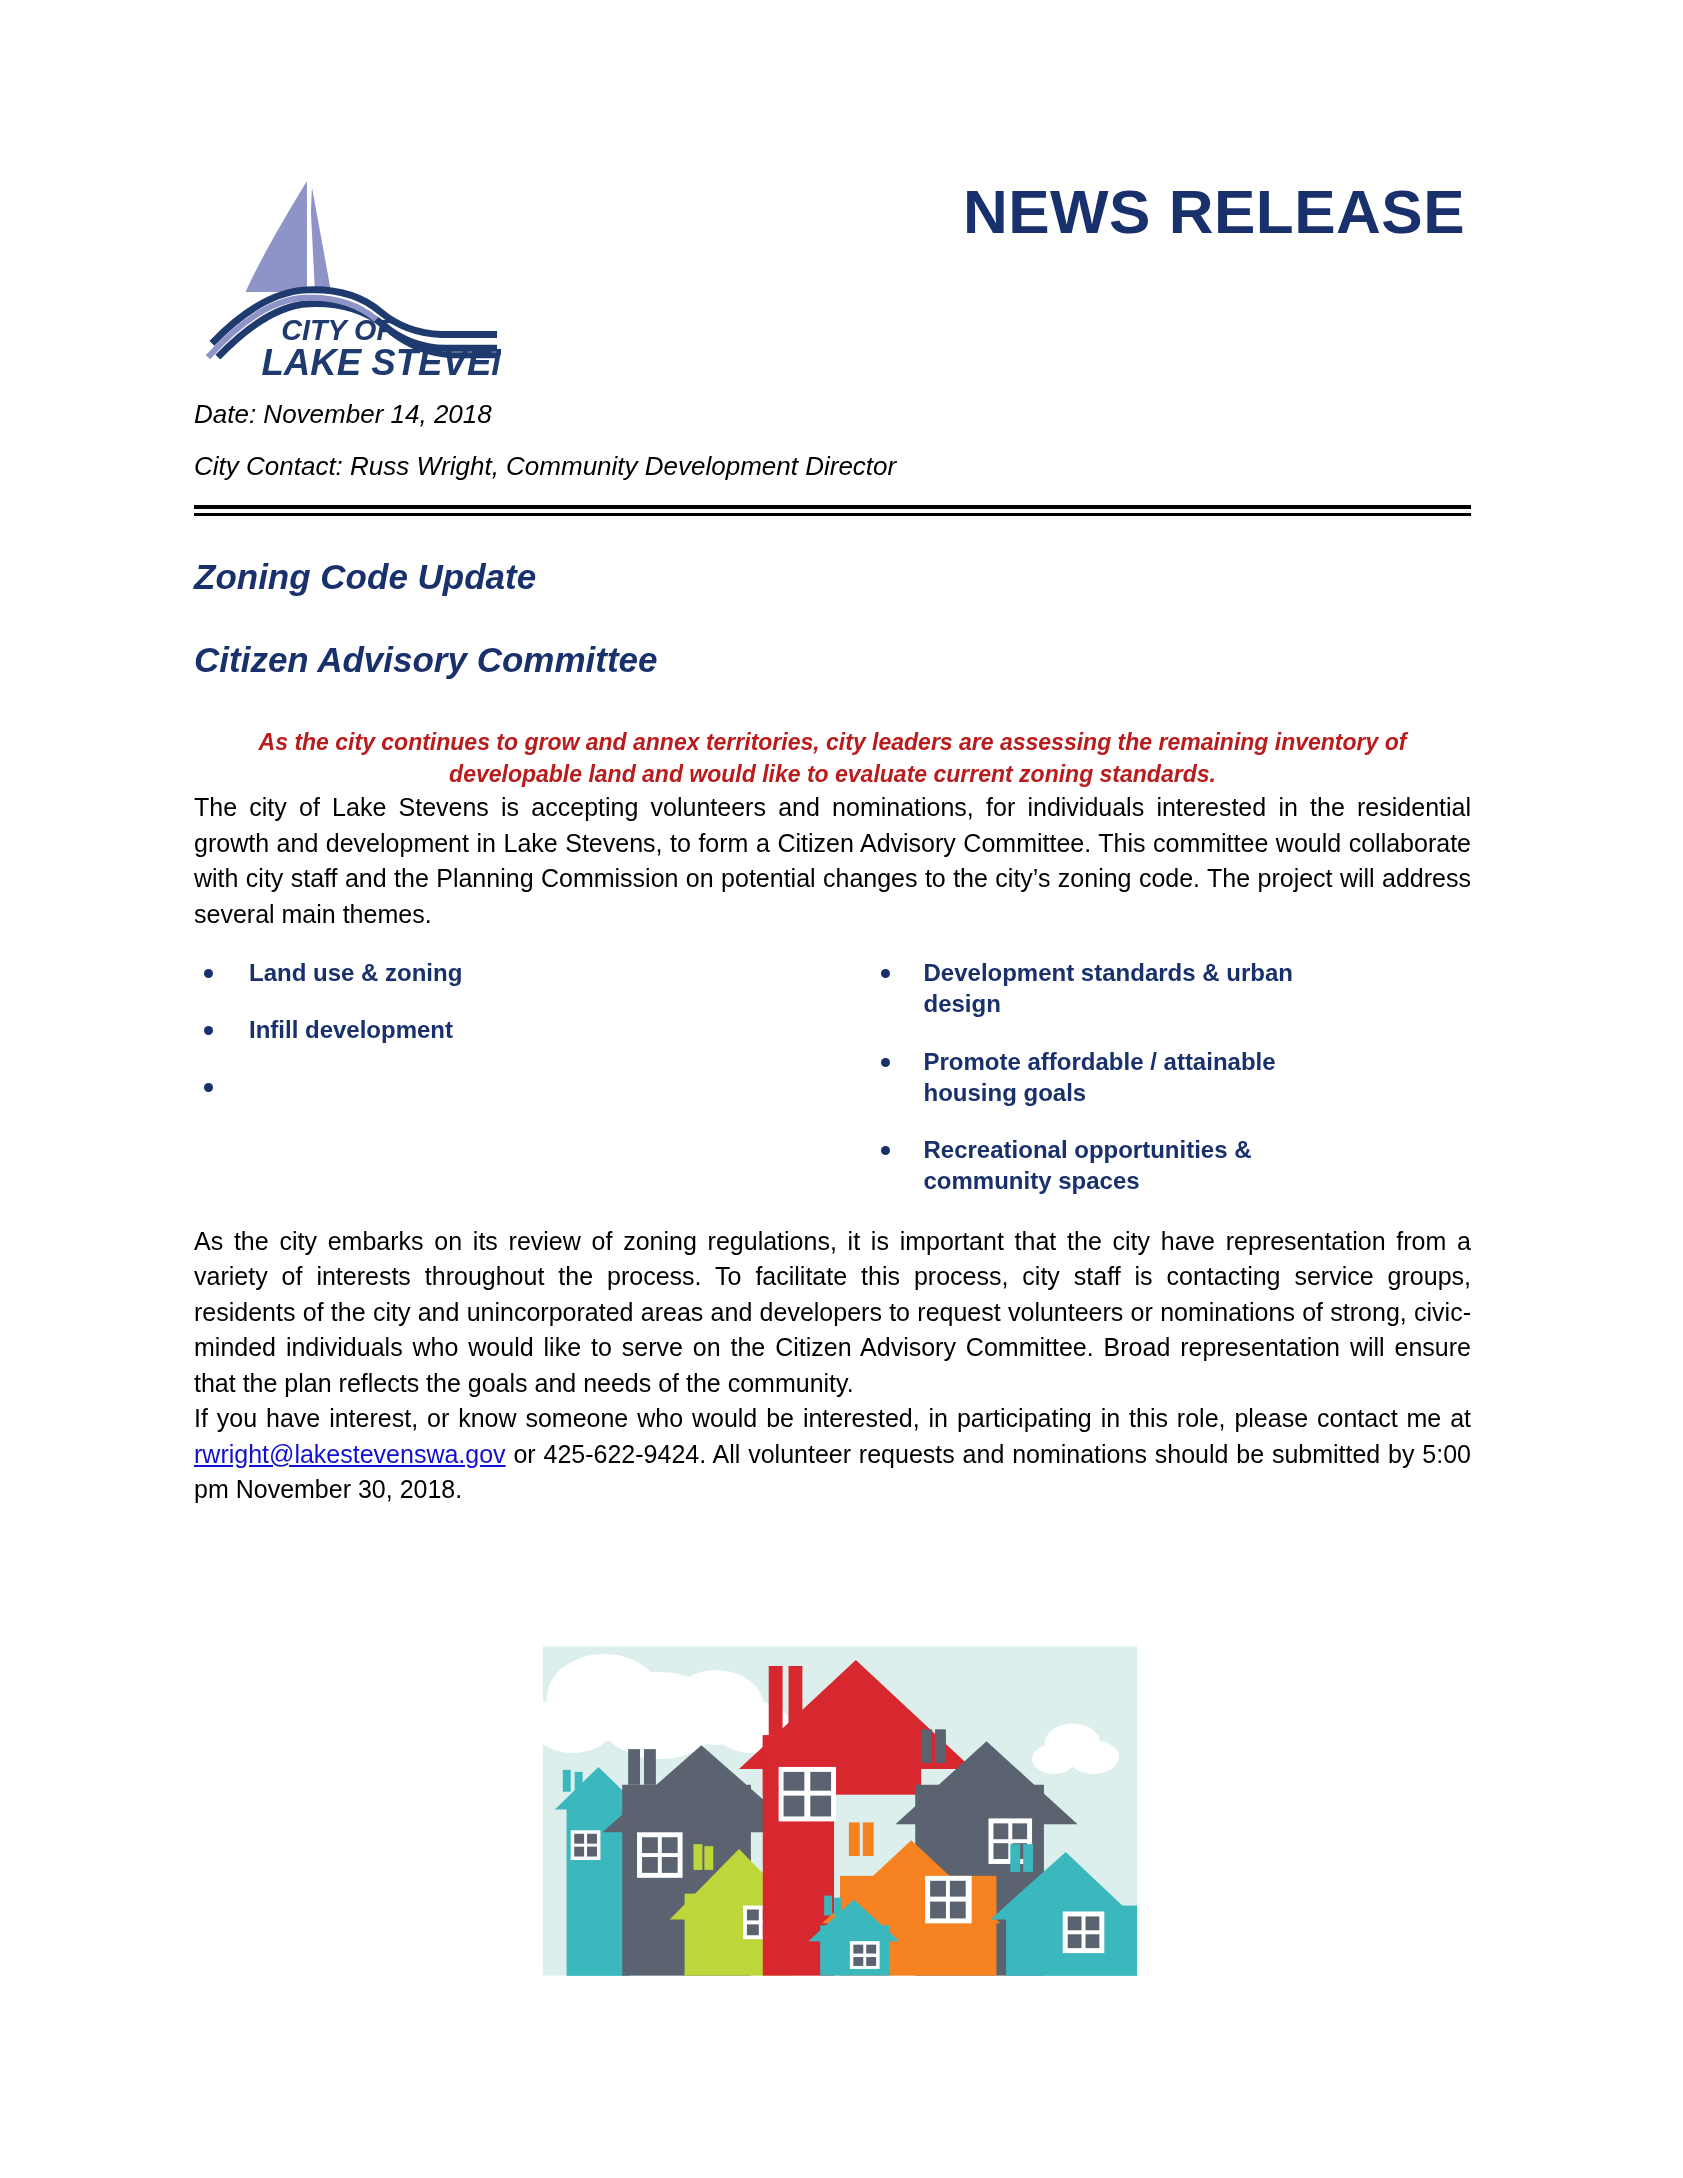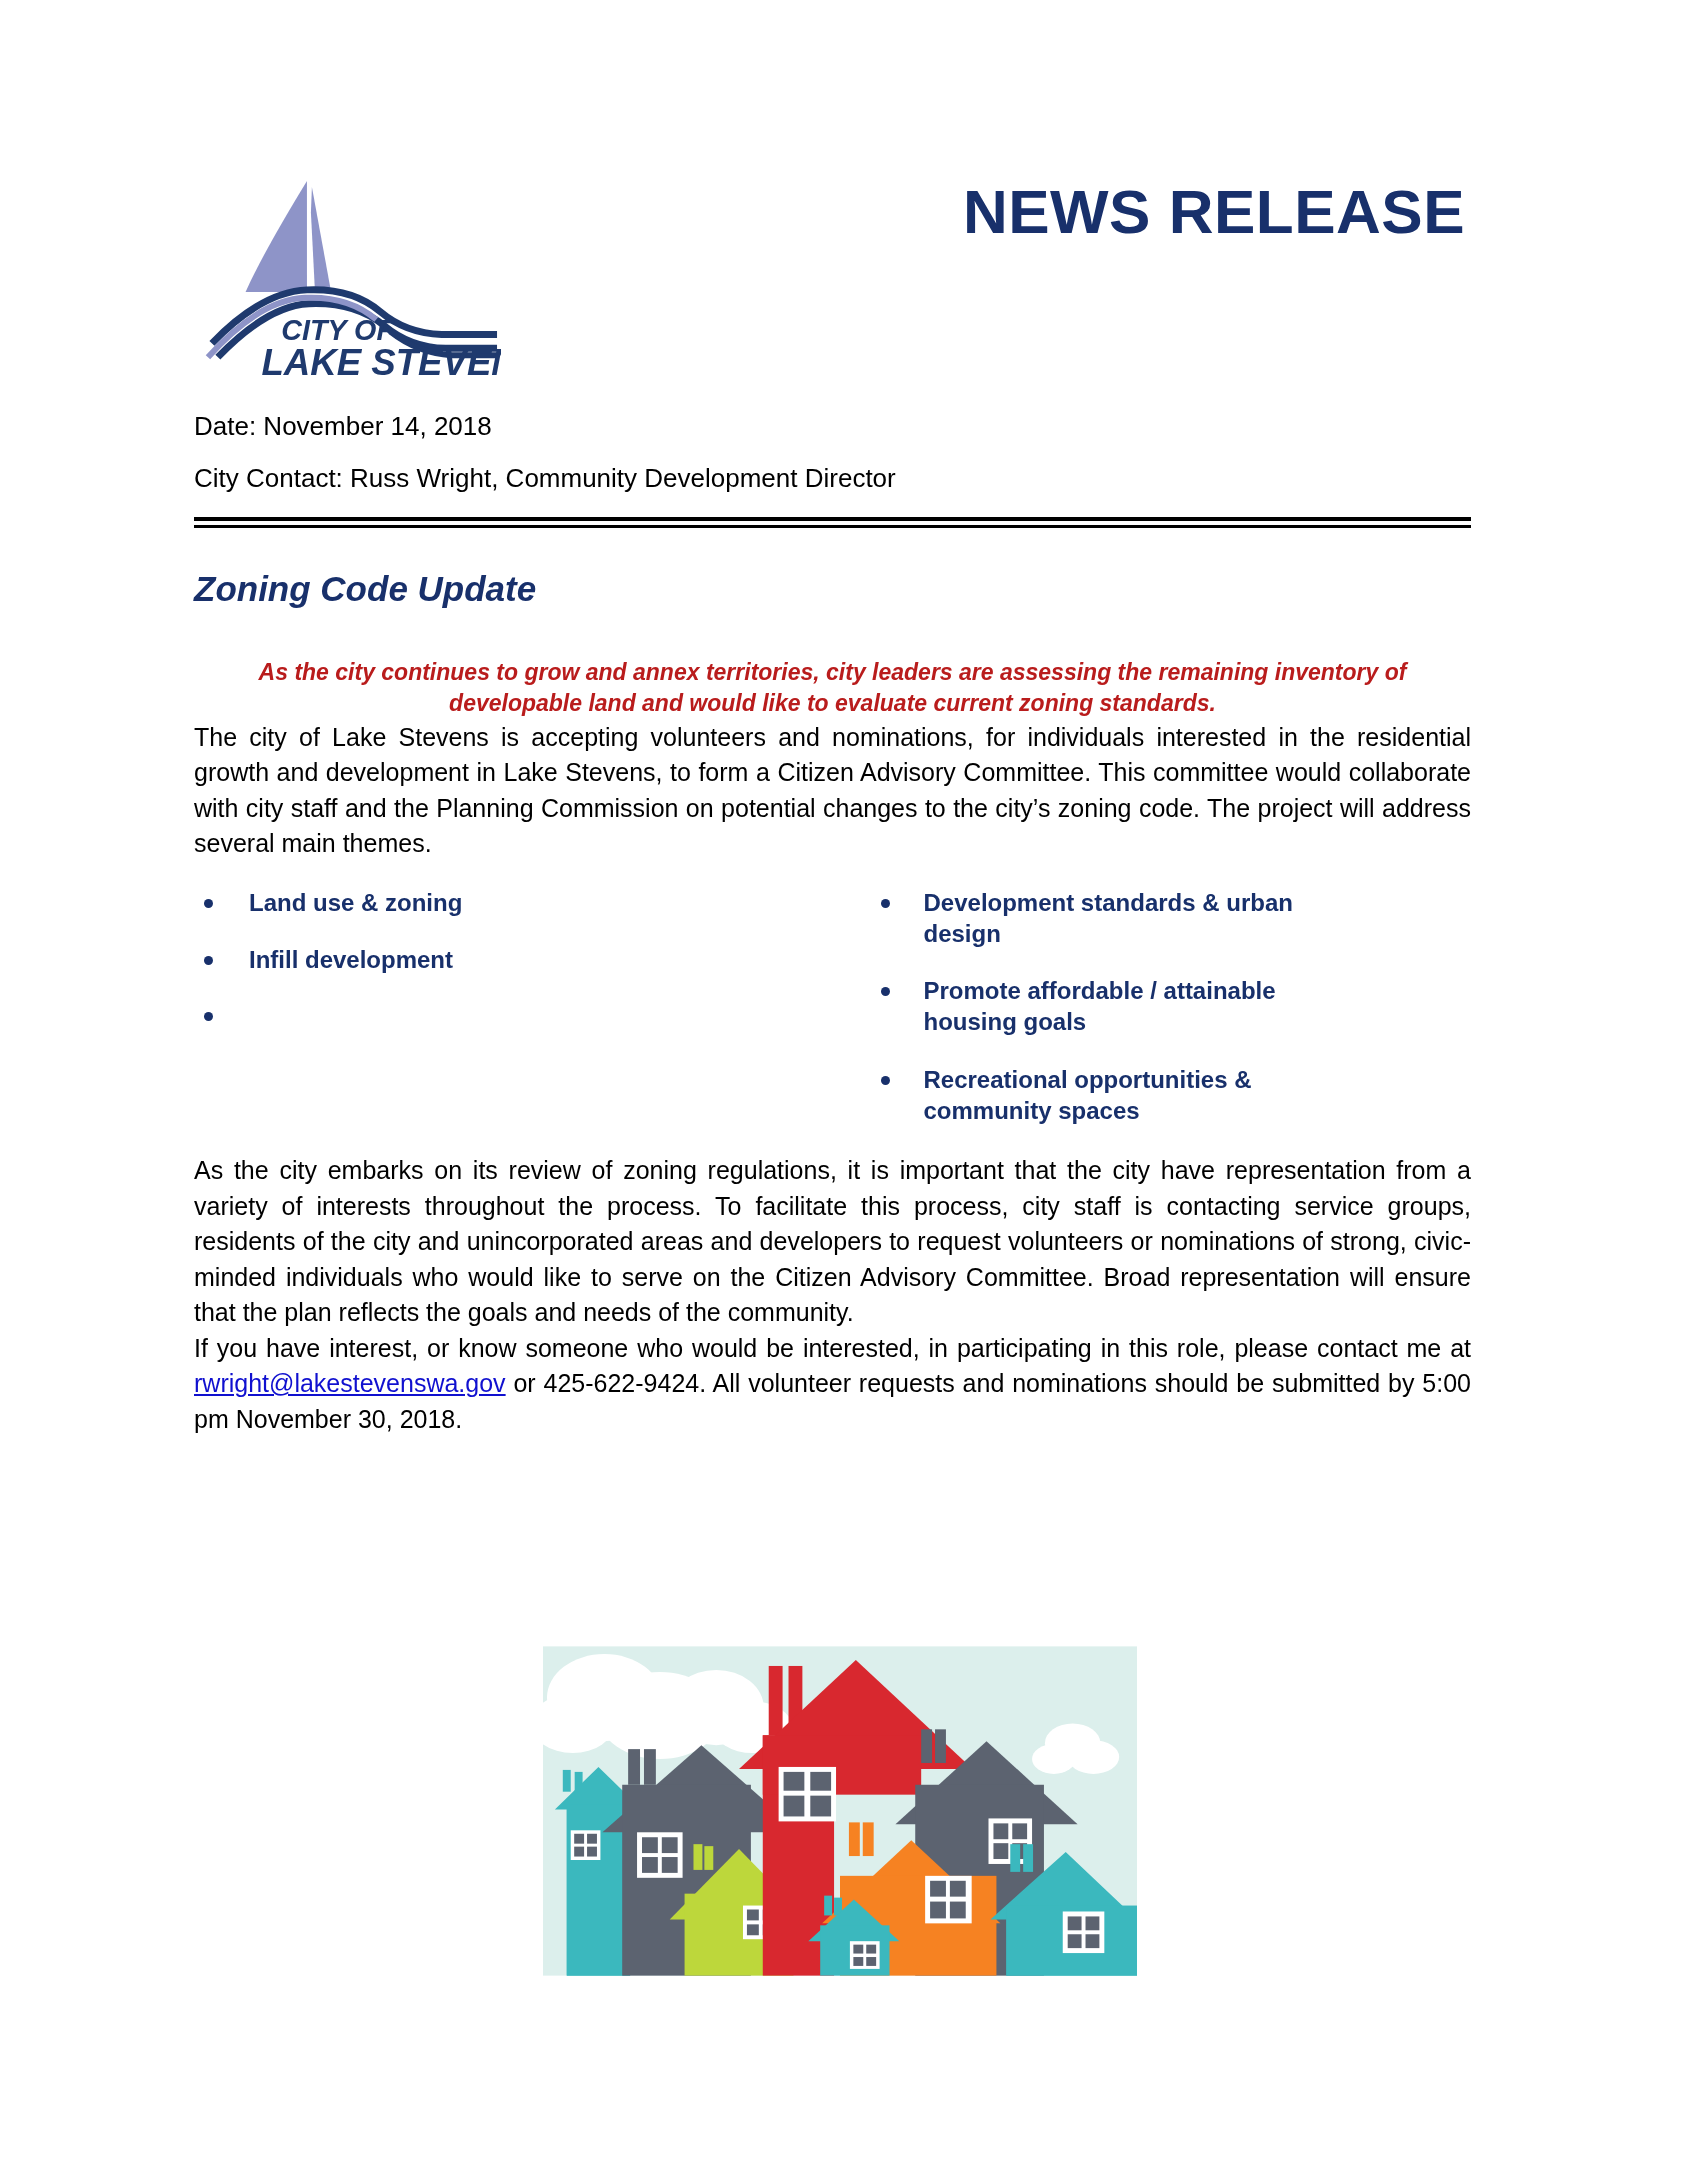--- a/index.html
+++ b/index.html
@@ -52,21 +52,21 @@
     font-size: 62px;
     font-weight: bold;
     letter-spacing: 0.5px;
     color: #18306B;
     line-height: 1;
     white-space: nowrap;
   }
 
   
   .meta {
-    margin-top: 12px;
+    font-style: italic;
   }
   .meta-line {
     font-size: 26px;
     line-height: 1.0;
     color: #000;
     margin-bottom: 26px;
     white-space: nowrap;
   }
   .rule {
     width: 100%;
@@ -193,20 +193,21 @@
       <div class="news-release">NEWS RELEASE</div>
     </div>
 
     <div class="meta">
       <div class="meta-line">Date:  November 14, 2018</div>
       <div class="meta-line">City Contact:  Russ Wright, Community Development Director</div>
       <div class="rule"></div>
     </div>
 
     <div class="title1">Zoning Code Update</div>
+    <div class="title2">Citizen Advisory Committee</div>
 
     <div class="lede">As the city continues to grow and annex territories, city leaders are assessing the remaining inventory of developable land and would like to evaluate current zoning standards.</div>
 
     <p class="body p1">The city of Lake Stevens is accepting volunteers and nominations, for individuals interested in the residential growth and development in Lake Stevens, to form a Citizen Advisory Committee.  This committee would collaborate with city staff and the Planning Commission on potential changes to the city’s zoning code.  The project will address several main themes.</p>
 
     <div class="bullet-grid">
       <div class="bullet-col left">
 
         <div class="bullet-item">
           <span class="bullet-dot"></span>

